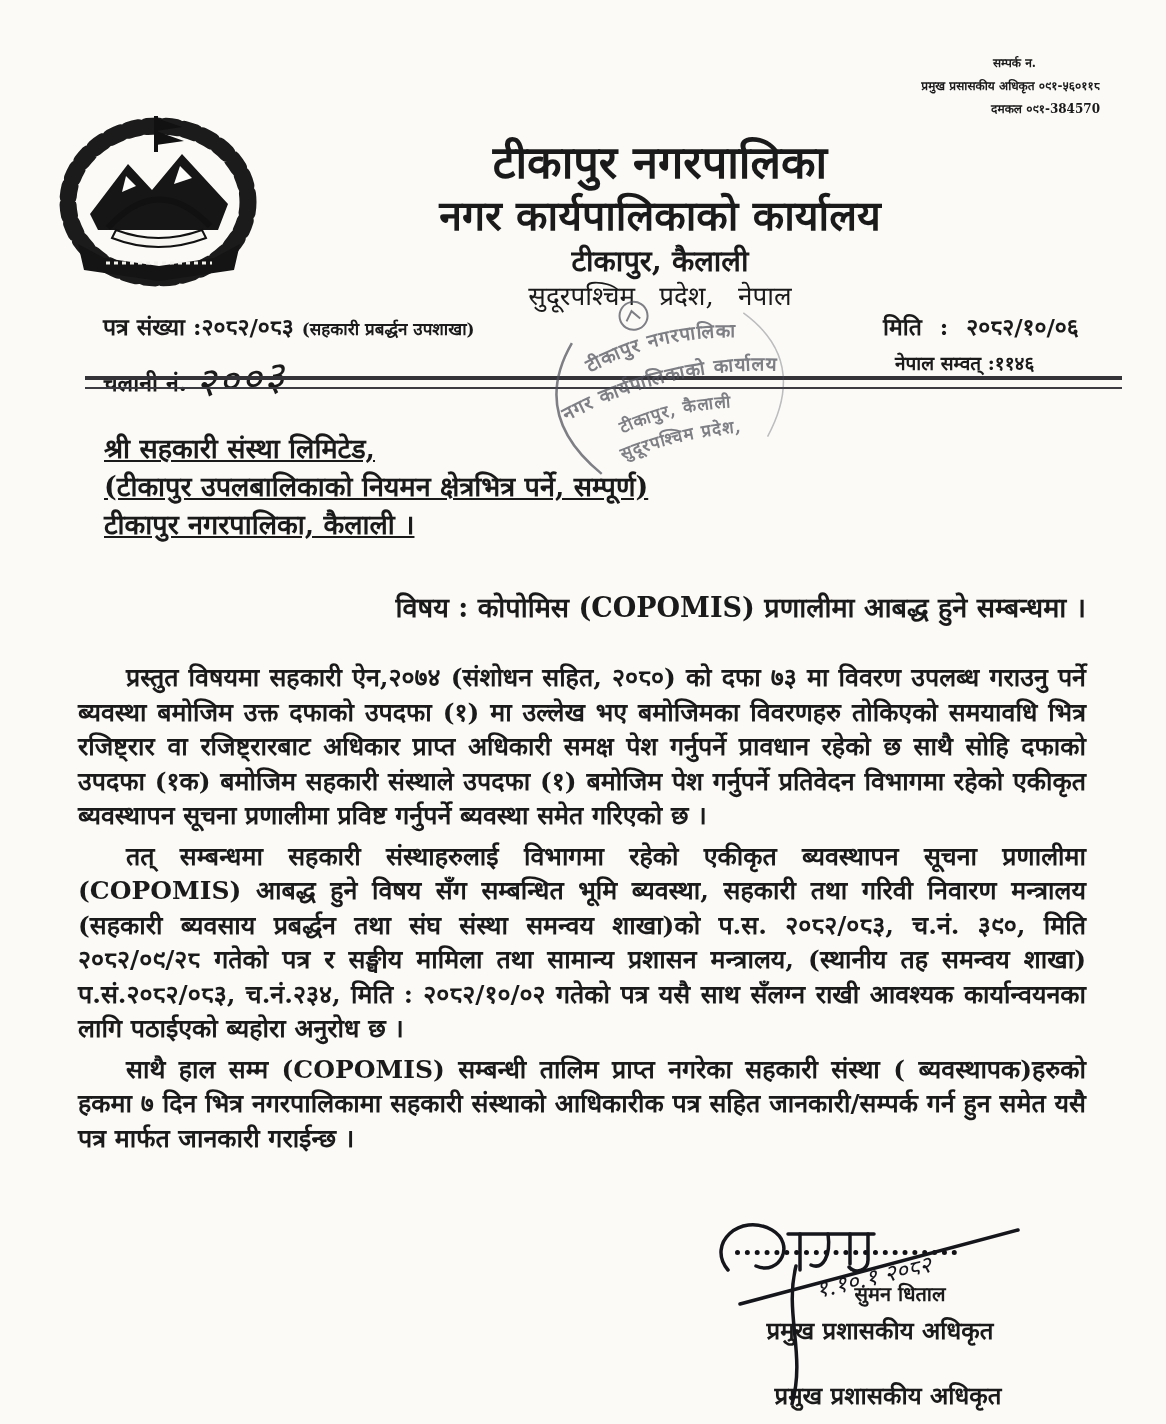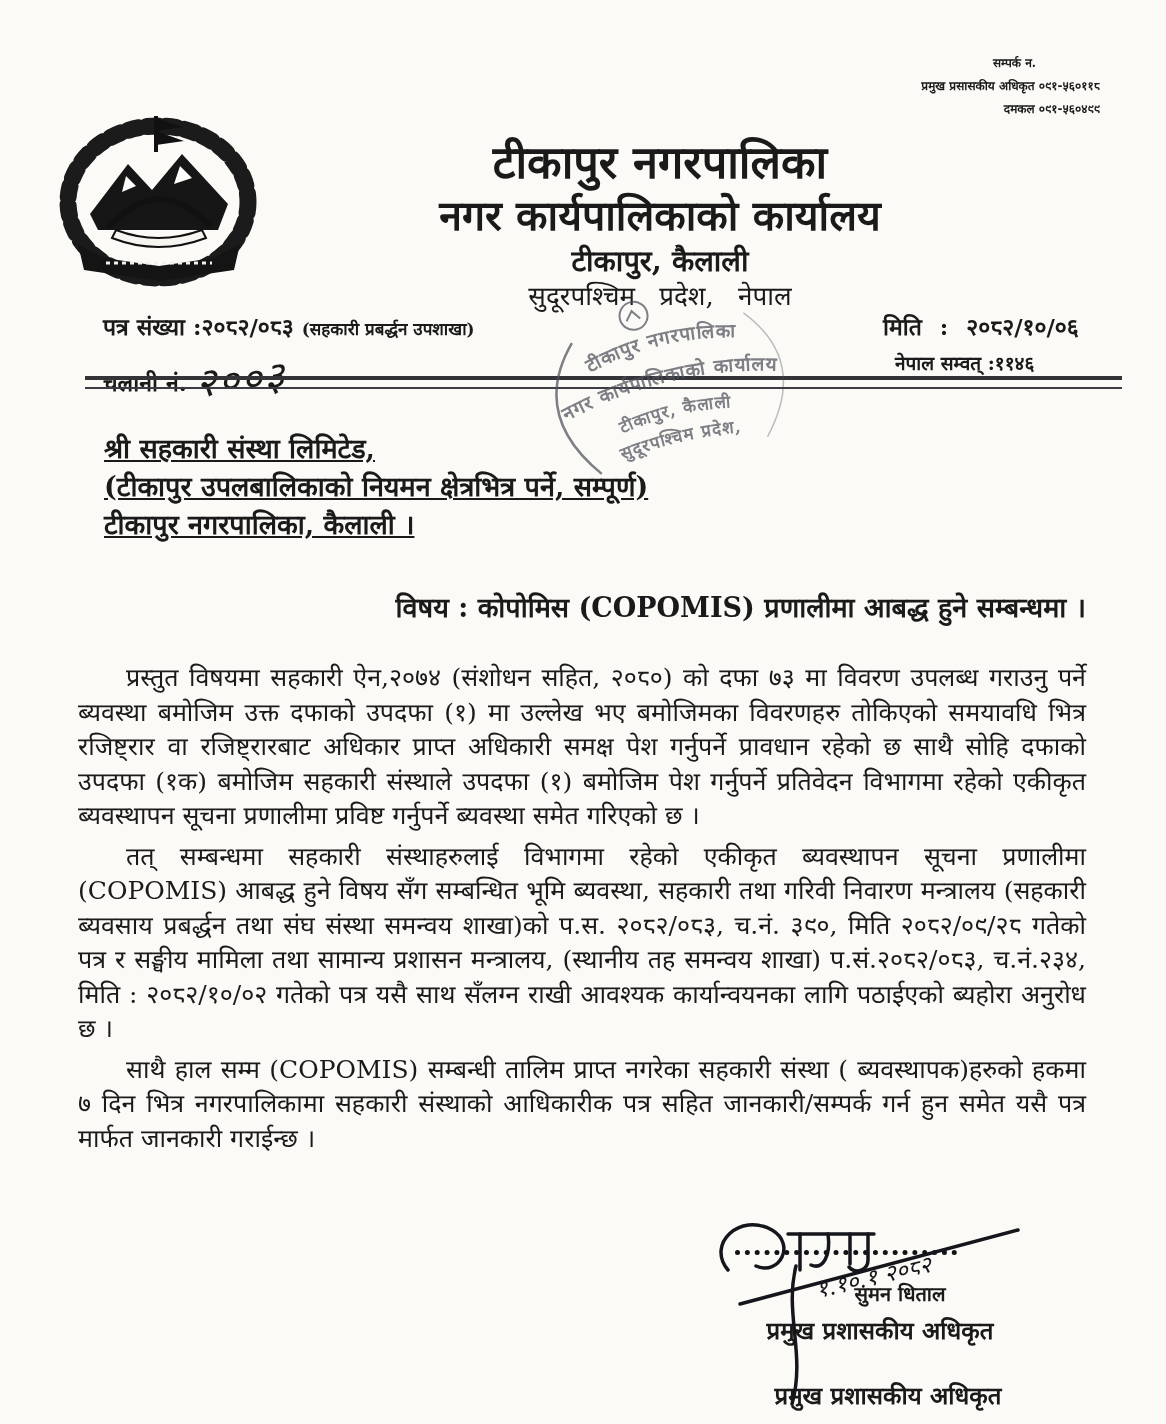--- a/index.html
+++ b/index.html
@@ -46,21 +46,21 @@
   .stamp{position:absolute;left:543px;top:288px;width:250px;height:178px;
     transform:rotate(-12deg);opacity:.72;z-index:3;}
   .stamp text{fill:#4e505a;font-weight:700;letter-spacing:1px;
     font-family:"DejaVu Serif","Liberation Serif",serif;}
 
   
   .content{position:absolute;left:78px;top:430px;width:1008px;}
   .recipient{margin-left:26px;font-size:27px;font-weight:700;line-height:38px;text-decoration:underline;}
   .subject{margin-top:44px;text-align:right;font-size:27px;font-weight:700;
     padding-left:14px;}
-  .content p{margin:6px 0 0;font-size:25px;font-weight:400;line-height:34.5px;
+  .content p{margin:6px 0 0;font-size:25px;font-weight:700;line-height:34.5px;
     text-align:justify;text-indent:48px;}
   .content p.first{margin-top:36px;}
 
   
   .sig-svg{position:absolute;left:700px;top:1192px;width:340px;height:245px;
     pointer-events:none;z-index:4;}
   .sig-dots{position:absolute;left:735px;top:1246px;width:222px;height:4px;
     border-bottom:5px dotted #111116;}
   .sig-name{position:absolute;left:790px;top:1280px;width:220px;
     text-align:center;font-size:20px;font-weight:700;}
@@ -70,21 +70,21 @@
     text-align:center;font-size:24px;font-weight:700;}
 </style>
 </head>
 <body>
 
 <div class="page">
 
   <div class="contact">
     <div class="c-label">सम्पर्क न.</div>
     <div>प्रमुख प्रसासकीय अधिकृत ०९१-५६०११८</div>
-    <div>दमकल ०९१-५६०४९९</div>
+    <div>दमकल ०९१-384570</div>
   </div>
 
   <svg class="logo" viewBox="0 0 208 188" aria-hidden="true">
     <ellipse cx="102" cy="96" rx="90" ry="76" fill="none" stroke="#1b1b1b" stroke-width="17" stroke-dasharray="11 8" stroke-linecap="round"></ellipse>
     <path d="M100,10 v36" stroke="#111" stroke-width="4" fill="none"></path>
     <path d="M100,12 l26,9 -26,4 z M100,25 l28,10 -28,4 z" fill="#111"></path>
     <path d="M34,108 L72,58 L96,84 L126,48 L172,98 L162,124 L42,124 Z" fill="#161616"></path>
     <path d="M70,70 l10,10 -14,6 z" fill="#fdfdfb"></path>
     <path d="M124,60 l12,12 -18,6 z" fill="#fdfdfb"></path>
     <path d="M52,122 Q102,66 154,120" stroke="#111" stroke-width="6" fill="none"></path>

